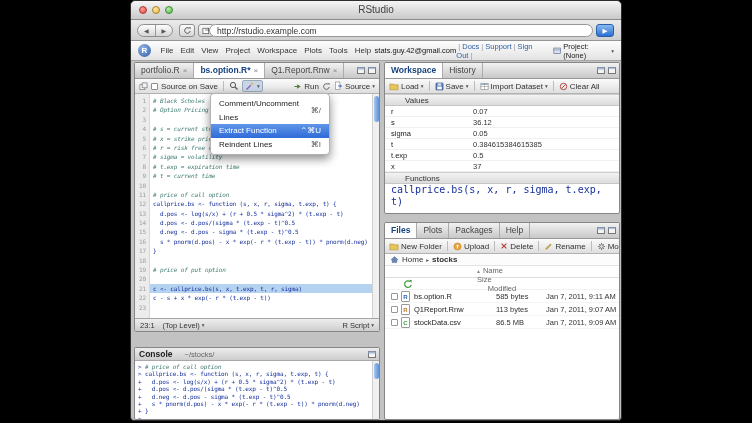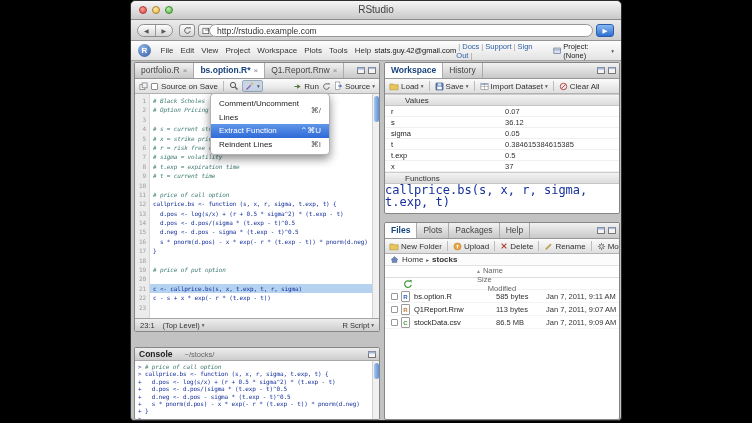--- a/index.html
+++ b/index.html
@@ -92,22 +92,22 @@
   .c-line{height:7.4px;line-height:7.4px;white-space:pre;display:flex;}
   .c-prompt{color:#16309c;flex:none;}
   .c-text.code{color:#16309c;}
   .c-text.comment{color:#3d7a70;font-style:italic;}
   .c-scroll{position:absolute;top:13px;bottom:0;right:0;width:7px;background:#f0f0f0;border-left:1px solid #cfcfcf;}
   
   .sechdr{height:12px;line-height:12px;background:linear-gradient(#f3f3f3,#dcdcdc);border-top:1px solid #cdcdcd;
     border-bottom:1px solid #c6c6c6;font-size:8px;color:#333;padding-left:20px;}
   .ws-row{display:flex;height:11px;line-height:11px;font-size:7.5px;border-bottom:1px solid #f0f0f0;}
   .ws-name{width:88px;padding-left:6px;color:#222;flex:none;}
-  .ws-val{color:#333;margin-left:32px;}
-  .ws-fn{height:12px;line-height:12px;font-family:"DejaVu Sans Mono",monospace;font-size:12px;color:#16309c;}
+  .ws-val{color:#333;}
+  .ws-fn{height:12px;line-height:12px;font-family:"DejaVu Sans Mono",monospace;font-size:10px;color:#16309c;padding-left:6px;}
   .breadcrumb{height:12px;display:flex;align-items:center;gap:3px;font-size:8px;color:#333;padding:0 5px;
     border-bottom:1px solid #e2e2e2;background:#fcfcfc;}
   .crumb-strong{font-weight:bold;}
   .colheader{height:12px;display:flex;align-items:center;font-size:7.5px;color:#666;border-bottom:1px solid #ddd;flex-direction:column;}
   .fc-name{padding-left:30px;width:112px;flex:none;display:flex;align-items:center;gap:2px;}
   .fc-size{width:50px;flex:none;}
   .sorttri{font-size:5px;color:#888;}
   .f-uprow{height:12px;display:flex;align-items:center;padding-left:18px;border-bottom:1px solid #f2f2f2;}
   .f-row{display:flex;align-items:center;height:13px;font-size:7.5px;color:#222;border-bottom:1px solid #f4f4f4;}
   .f-check{width:7px;height:7px;border:1px solid #979797;border-radius:1px;background:#fff;margin:0 3px 0 6px;flex:none;}

